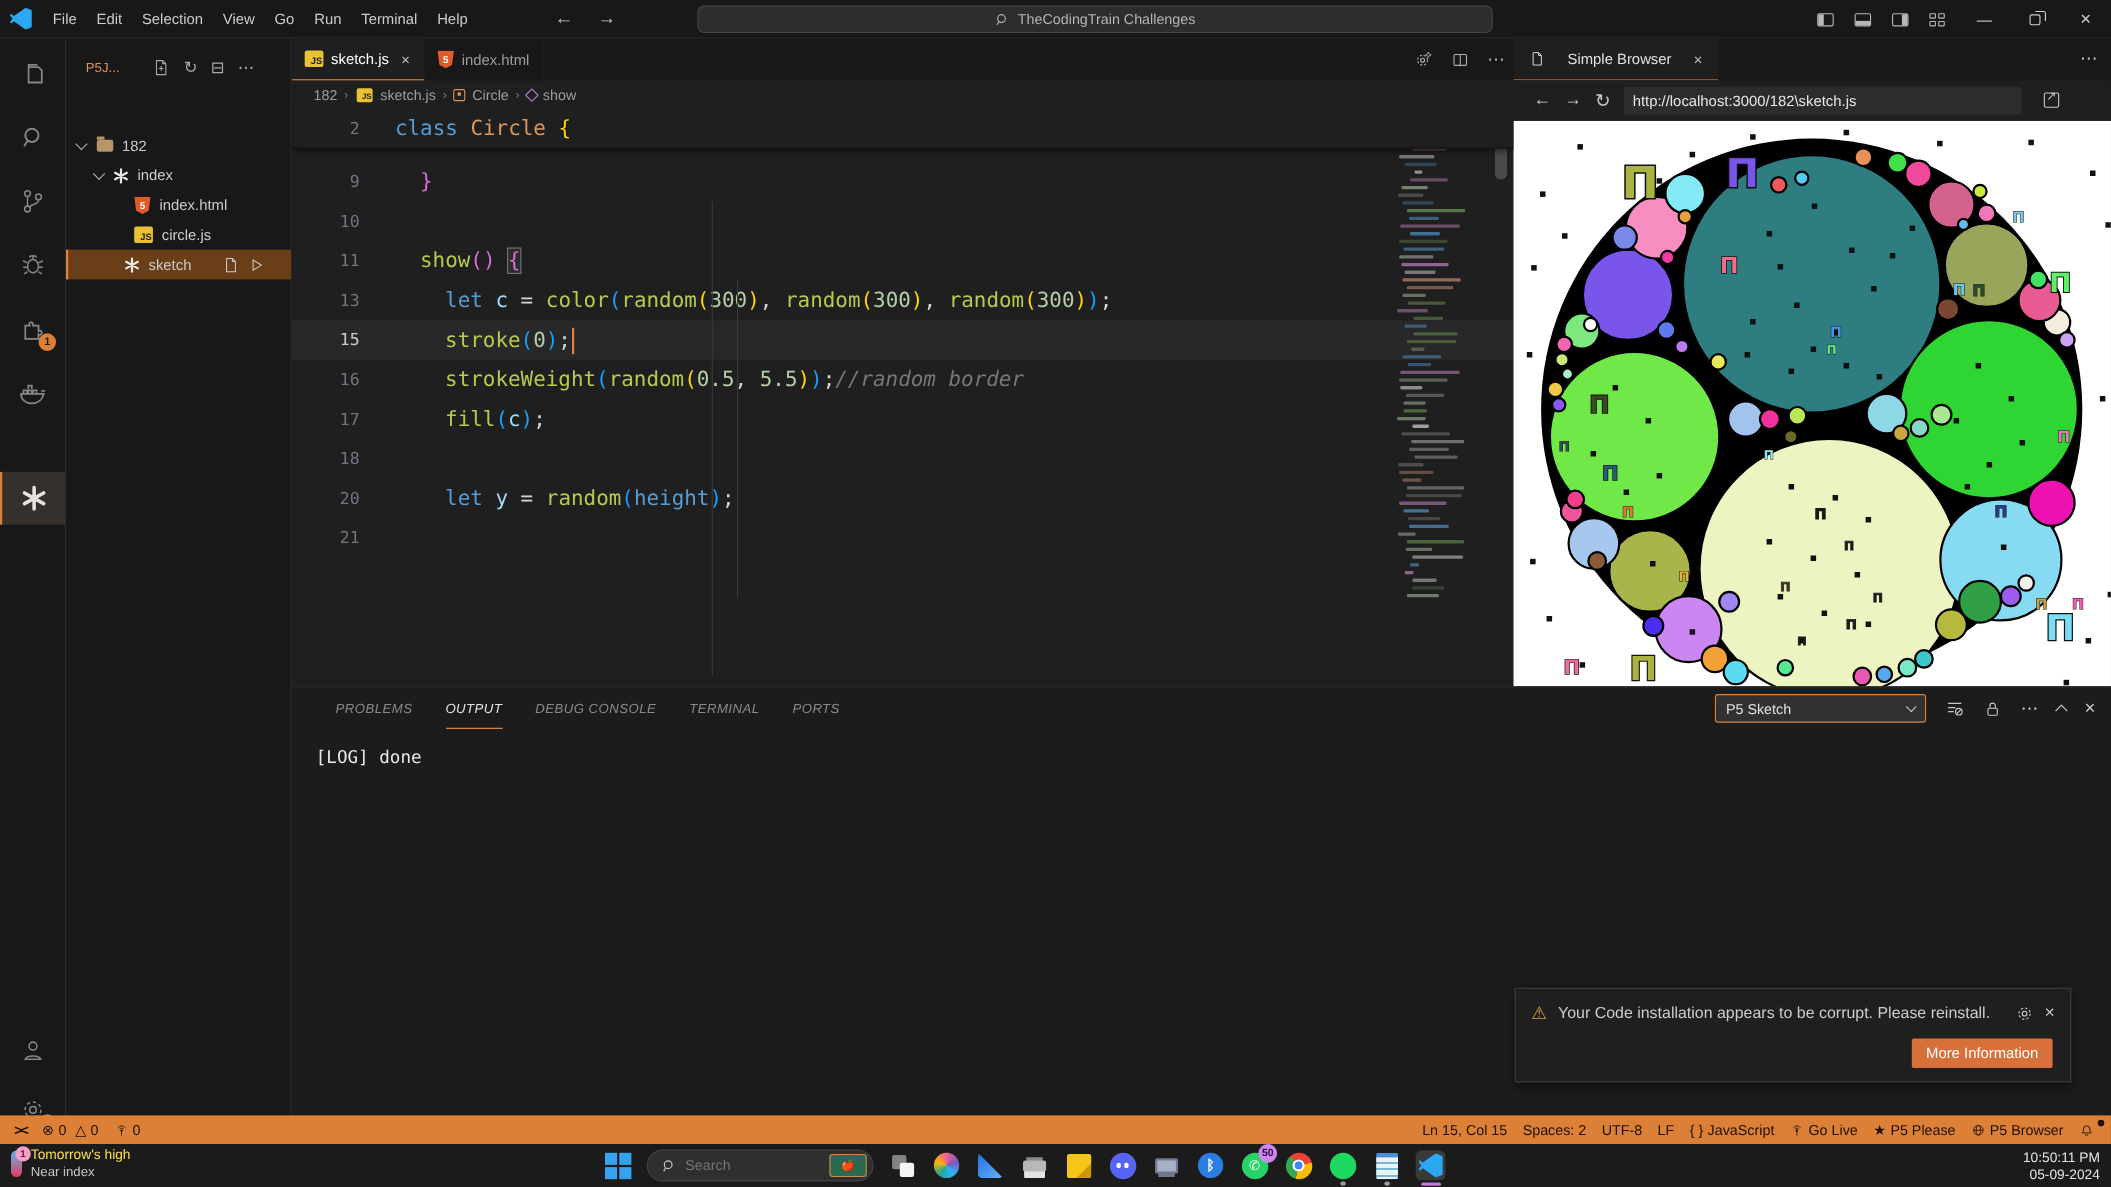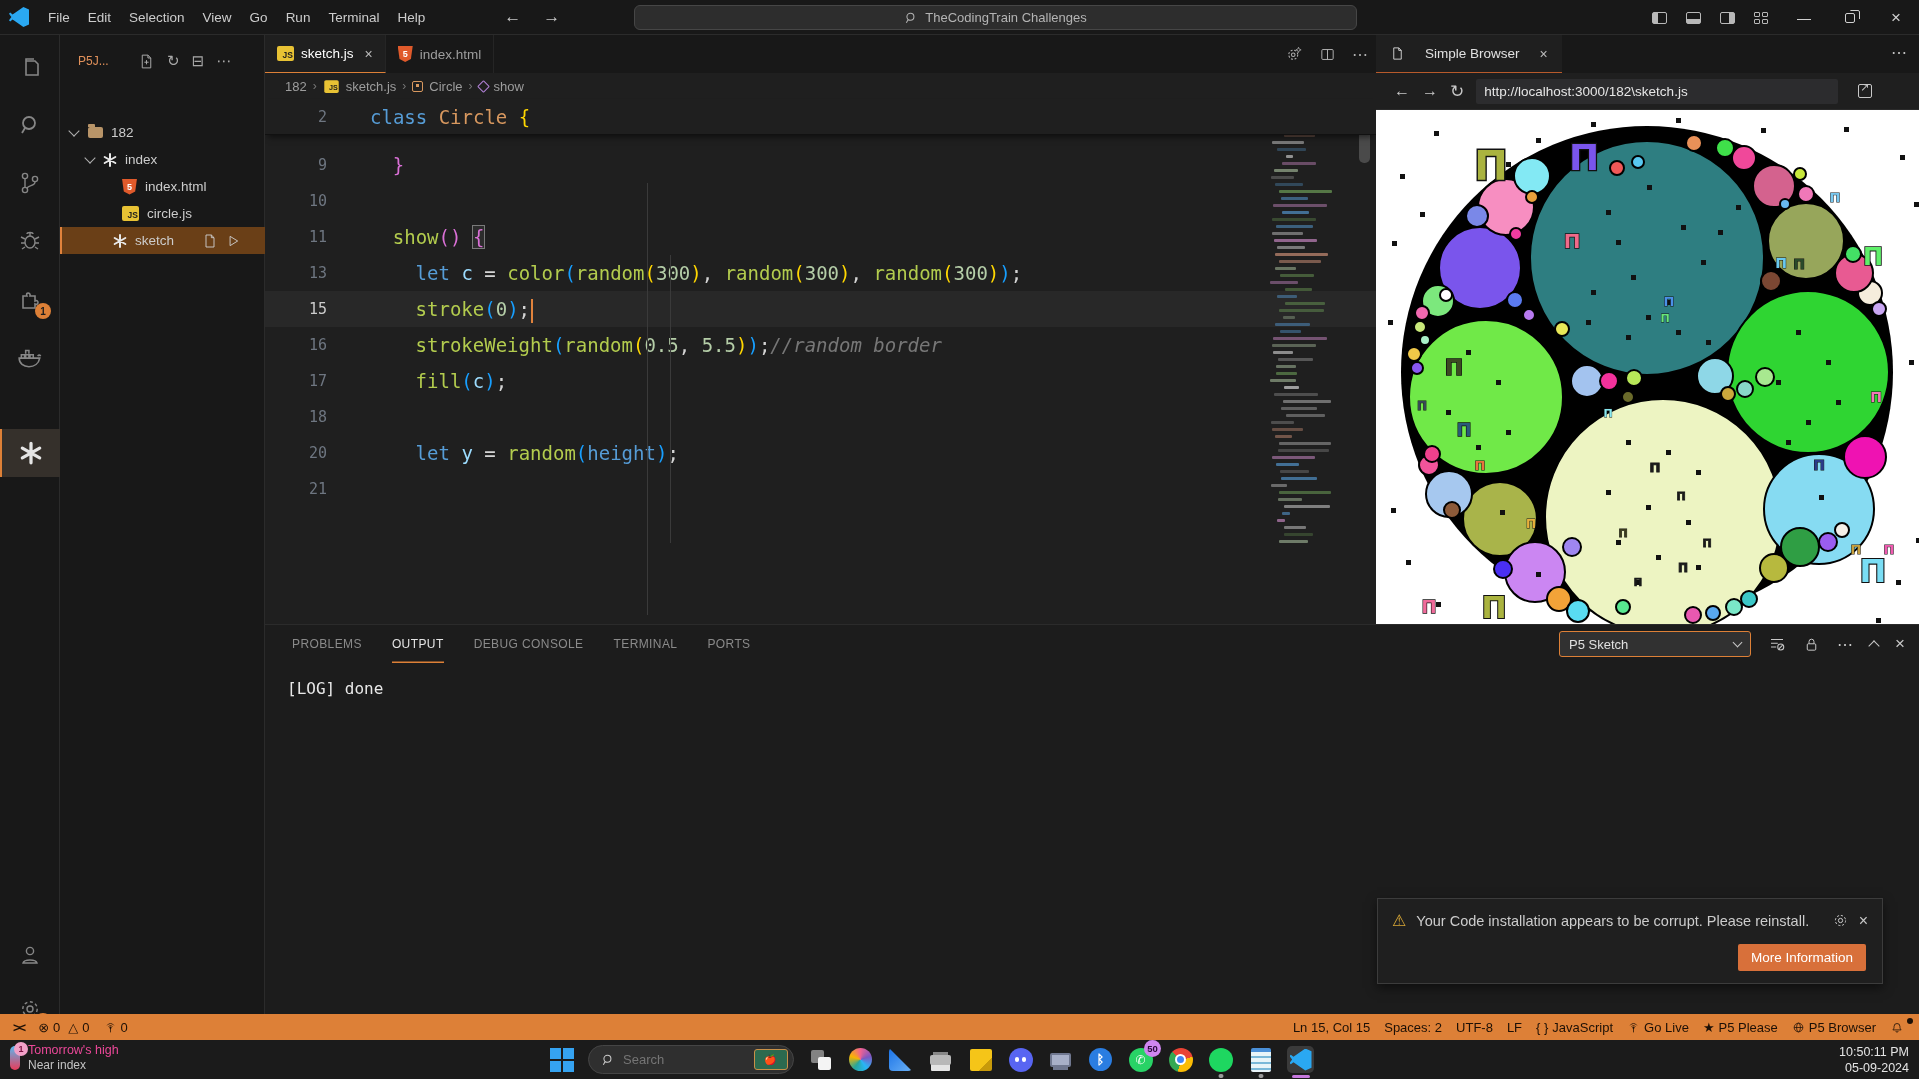--- a/index.html
+++ b/index.html
@@ -77,21 +77,21 @@
   .clsic:before{ content:""; position:absolute; left:2.5px; top:2.5px; width:3px; height:3px; background:#d8985f; }
   .methic { width:9px; height:9px; border:1.6px solid #b180d7; transform:rotate(45deg); border-radius:1px; }
 
   #sticky { position:absolute; left:0; top:64px; width:1111px; height:36px; background:#1f1f1f;
     box-shadow:0 5px 6px -3px rgba(0,0,0,0.55); border-bottom:1px solid #111; z-index:4; display:flex; }
   #code-lines { position:absolute; left:0; top:112px; width:1111px; }
   .cl { position:relative; height:36px; display:flex; }
   .cl.active { background:rgba(255,255,255,0.045); }
   .ln { width:62px; text-align:right; font:15px/36px "DejaVu Sans Mono", monospace; color:#6e7681; flex:none; }
   .cl.active .ln { color:#cccccc; }
-  .ct { margin-left:43px; white-space:pre; font:19px/36px "DejaVu Sans Mono", monospace; color:#d4d4d4; }
+  .ct { margin-left:32px; white-space:pre; font:19px/36px "DejaVu Sans Mono", monospace; color:#d4d4d4; }
   .tk-kw{color:#569cd6;} .tk-cls{color:#d8985f;} .tk-fn{color:#b3cc4e;} .tk-num{color:#b5cea8;}
   .tk-vr{color:#9cdcfe;} .tk-pl{color:#d4d4d4;} .tk-cm{color:#777777;font-style:italic;}
   .tk-p1{color:#ffd700;} .tk-p2{color:#da70d6;} .tk-p3{color:#179fff;}
   .tk-p2m{color:#da70d6; outline:1px solid #7a7a7a; background:rgba(120,120,120,0.15);}
   .cursor { display:inline-block; width:2px; height:24px; background:#e0823c; vertical-align:middle; margin-left:1px; }
   .guide { position:absolute; width:1px; background:#3a3a3a; }
   #minimap { position:absolute; right:28px; top:64px; width:78px; height:500px; opacity:0.85; }
   .mm { height:3px; margin-bottom:4px; border-radius:1px; }
   #edscroll { position:absolute; right:6px; top:76px; width:11px; height:52px; background:#4a4a4a; border-radius:5px; }
 
@@ -106,21 +106,21 @@
   .nav-ic { color:#c8c8c8; font-size:16px; }
   #urlbox { width:362px; height:25px; background:#2c2c2e; border:none; color:#e6e6e6; font-size:13.5px;
     padding:0 8px; font-family:"Liberation Sans",sans-serif; border-radius:2px; }
   .extlink { width:14px; height:14px; border:1.4px solid #c8c8c8; border-radius:2px; position:relative; margin-left:8px;}
   .extlink:before { content:"↗"; position:absolute; left:1px; top:-4px; font-size:11px; color:#c8c8c8; }
   #canvas-wrap { position:absolute; left:0; top:75px; width:543px; height:514px; background:#ffffff; }
 
   
   #panel { position:absolute; left:265px; top:624px; width:1654px; height:390px; background:#1c1c1c;
     border-top:1px solid #2b2b2b; }
-  #panel-tabs { position:absolute; left:27px; top:0; height:38px; display:flex; gap:30px; align-items:center; }
+  #panel-tabs { position:absolute; left:40px; top:0; height:38px; display:flex; gap:30px; align-items:center;font-style:italic; }
   .ptab { font-size:12px; letter-spacing:0.4px; color:#8a8a8a; height:38px; display:flex; align-items:center; }
   .ptab.on { color:#e4e4e4; box-shadow:inset 0 -1.5px 0 #dd8037; }
   #output-line { position:absolute; left:22px; top:52px; font:16px/24px "DejaVu Sans Mono", monospace; color:#e8e8e8; }
   #panel-toolbar { position:absolute; right:14px; top:6px; display:flex; align-items:center; gap:17px; color:#c8c8c8; }
   #channel-dd { width:192px; height:26px; background:#313131; border:1px solid #dd8037; border-radius:3px;
     display:flex; align-items:center; justify-content:space-between; padding:0 9px; font-size:13px; color:#e0e0e0; }
   .dd-chev { width:7px; height:7px; border-right:1.4px solid #c8c8c8; border-bottom:1.4px solid #c8c8c8;
     transform:rotate(45deg); margin-top:-3px; }
   .chev-up { width:8px; height:8px; border-left:1.6px solid #c8c8c8; border-top:1.6px solid #c8c8c8;
     transform:rotate(45deg); margin-top:4px; }
@@ -142,21 +142,21 @@
   .bell-dot:after { content:""; position:absolute; right:-2px; top:-2px; width:6px; height:6px;
     border-radius:3px; background:#1d1006; }
 
   
   #taskbar { position:absolute; left:0; top:1040px; width:1919px; height:39px; background:#1b1b1b;
     display:flex; align-items:center; }
   #weather { position:absolute; left:10px; top:3px; display:flex; gap:8px; align-items:center; }
   .thermo { width:10px; height:24px; border-radius:5px; background:linear-gradient(#58b8f0,#e83c5a); position:relative; }
   .thermo .b1 { position:absolute; right:-8px; top:-4px; width:14px; height:14px; border-radius:7px;
     background:#f2a0c8; color:#7a1040; font-size:9px; font-weight:bold; display:flex; align-items:center; justify-content:center; }
-  #weather .w1 { font-size:12.5px; color:#ec4899; line-height:15px; }
+  #weather .w1 { font-size:12.5px; color:#fde047; line-height:15px; }
   #weather .w2 { font-size:12px; color:#c4c4c4; line-height:14px; }
   #tb-center { position:absolute; left:548px; top:0; height:39px; display:flex; align-items:center; gap:13px; }
   .tb-ico { width:27px; height:27px; border-radius:5px; display:flex; align-items:center; justify-content:center;
     position:relative; flex:none; }
   .winlogo { display:grid; grid-template-columns:11px 11px; grid-template-rows:11px 11px; gap:2px; }
   .winlogo span { background:#35a3f1; }
   #tb-searchpill { width:206px; height:29px; border-radius:15px; background:#2f2f2f; border:1px solid #454545;
     display:flex; align-items:center; gap:8px; padding:0 5px 0 12px; }
   #tb-searchpill input { background:transparent; border:none; outline:none; color:#bbbbbb; font-size:13px; width:120px;
     font-family:"Liberation Sans",sans-serif; }

